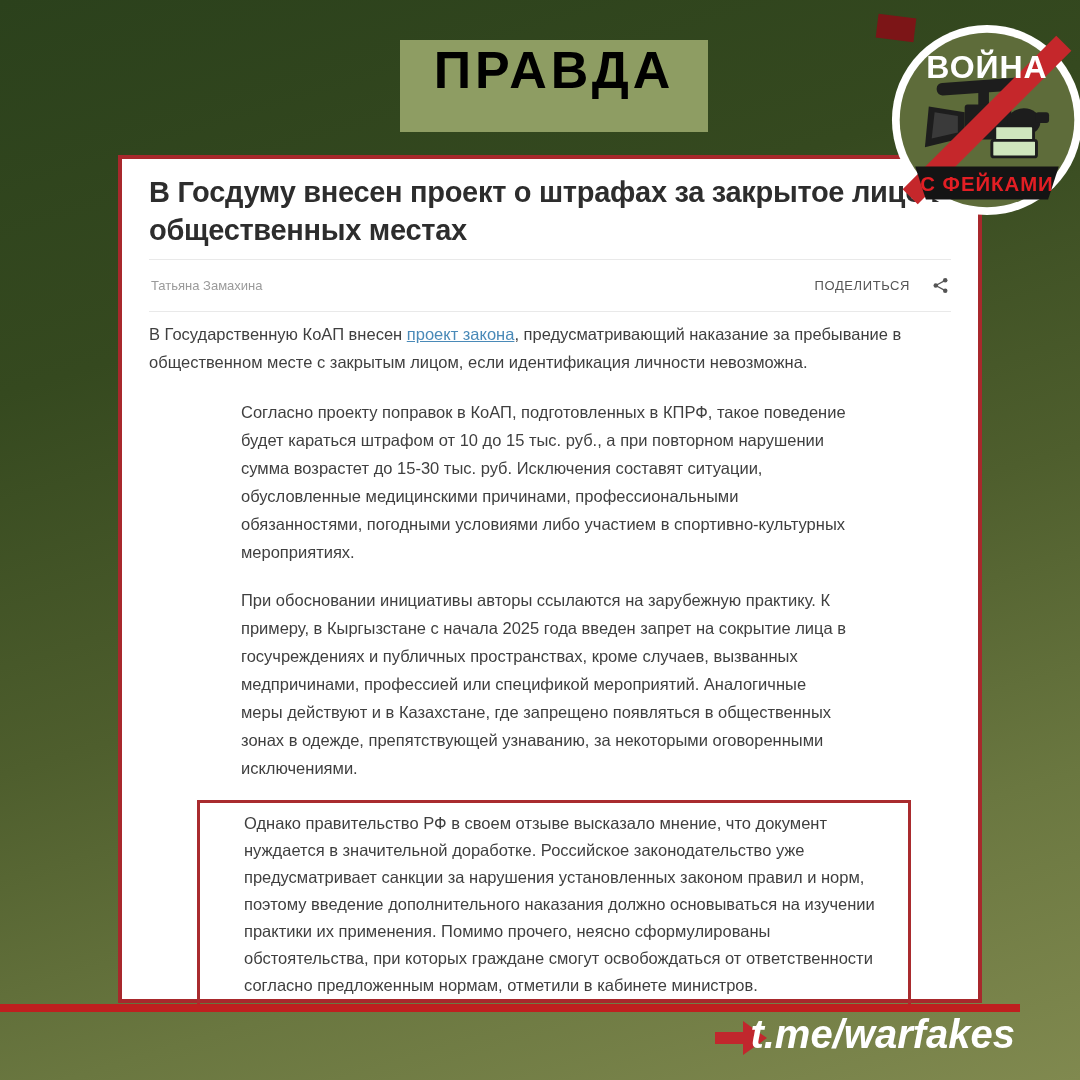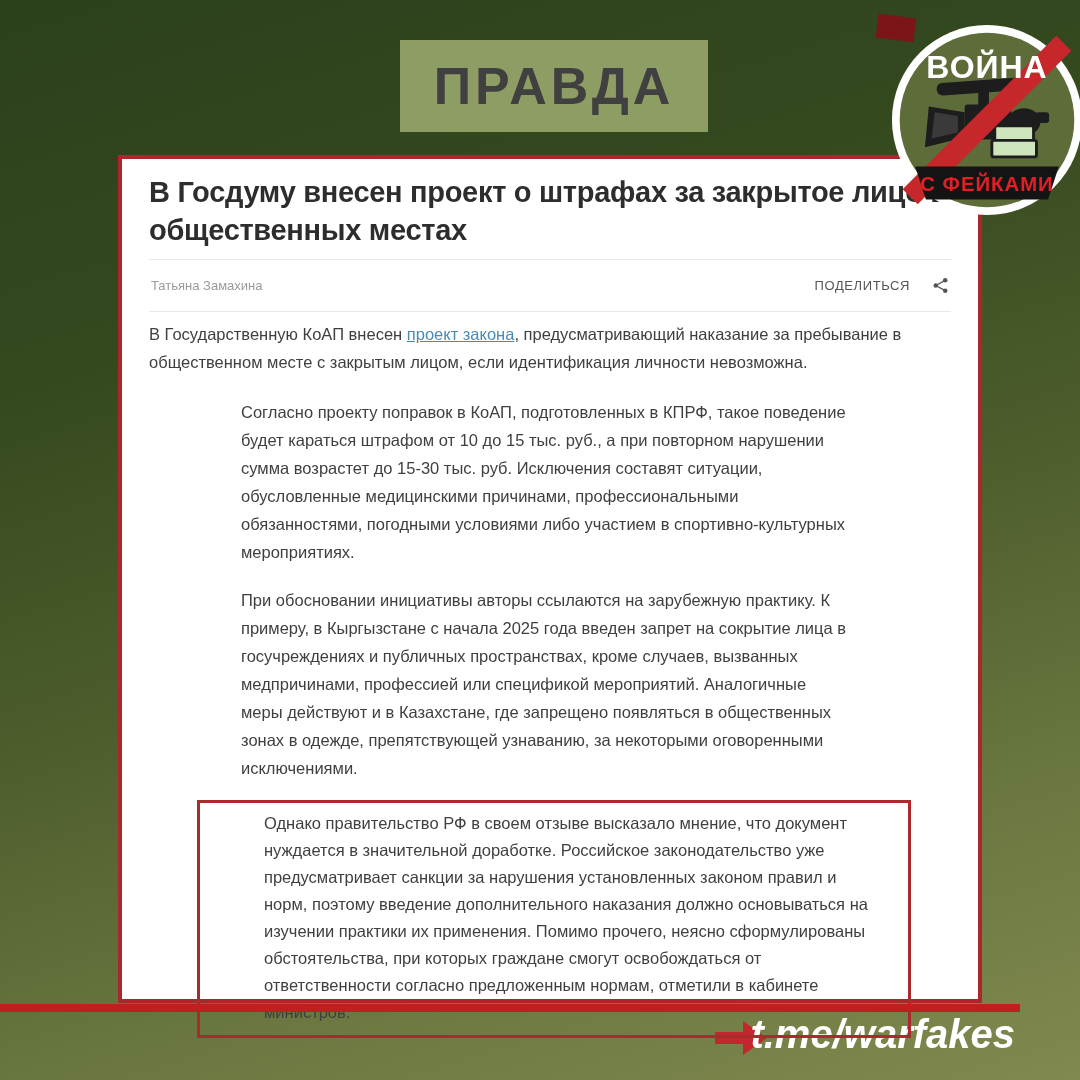--- a/index.html
+++ b/index.html
@@ -4,22 +4,22 @@
 <style>
   html,body{margin:0;padding:0;background:#222;}
   .stage{
     position:relative;width:1080px;height:1080px;overflow:hidden;
     background:linear-gradient(163deg,#2b411c 0%,#35491f 28%,#4e5e2d 55%,#6a7740 78%,#80894f 100%);
     font-family:"Liberation Sans","DejaVu Sans",sans-serif;
   }
   
   .truth-badge{
     position:absolute;left:400px;top:40px;width:308px;height:92px;
-    background:#8e9d63;display:flex;align-items:center;justify-content:center;
-    color:#404040;font-size:52px;font-weight:bold;letter-spacing:4px;
+    background:#8e9d63;display:flex;align-items:flex-start;justify-content:center;
+    color:#000000;font-size:52px;font-weight:bold;letter-spacing:4px;
   }
   
   .ribbon-tip{position:absolute;left:877px;top:16px;width:38px;height:24px;background:#7c1517;transform:rotate(7deg);z-index:4;}
   .logo{position:absolute;left:890px;top:23px;width:194px;height:194px;z-index:5;}
   .logo svg{display:block;width:100%;height:100%;}
   
   .card{
     position:absolute;left:118px;top:155px;width:864px;height:848px;
     background:#fff;border:4px solid #a8282c;box-sizing:border-box;
     padding:6px 27px 0 27px;z-index:2;color:#3f3f3f;
@@ -39,21 +39,21 @@
     padding:17px 2px;display:flex;justify-content:space-between;align-items:center;
     font-size:13px;color:#9a9a9a;}
   .share{display:flex;align-items:center;gap:22px;color:#555;letter-spacing:.6px;}
   .share svg{width:17px;height:17px;}
   .lead{margin-top:8px;width:760px;font-size:16.5px;line-height:28px;}
   .lead a{color:#4a8ab8;text-decoration:underline;cursor:pointer;}
   .para{margin:22px 0 0 92px;width:608px;font-size:16.5px;line-height:28px;}
   .para.p3{margin-top:20px;}
   .highlight{
     margin:18px 0 0 48px;width:714px;box-sizing:border-box;
-    border:3px solid #a92b2e;padding:7px 26px 9px 64px;
+    border:3px solid #a92b2e;padding:7px 26px 9px 44px;
     font-size:16.5px;line-height:27px;}
   
   .bottom-line{position:absolute;left:0;top:1004px;width:1020px;height:8px;background:#bf1f1f;z-index:3;}
   .footer-arrow{position:absolute;left:715px;top:1021px;width:52px;height:34px;}
   .footer-handle{
     position:absolute;left:680px;top:1012px;width:335px;text-align:right;
     color:#fff;font-size:40px;font-weight:bold;letter-spacing:0px;font-style:italic;}
 </style>
 </head>
 <body>

